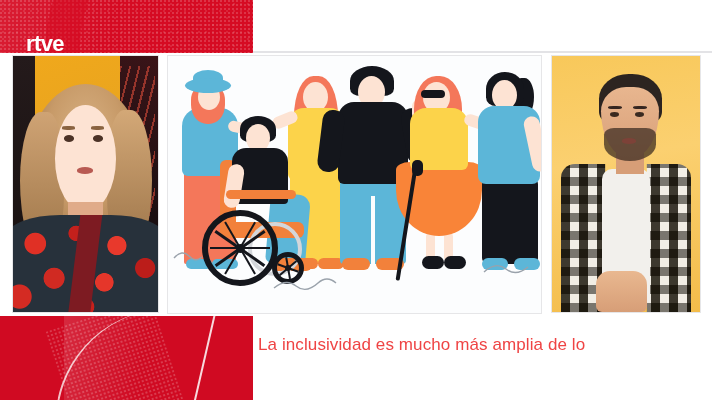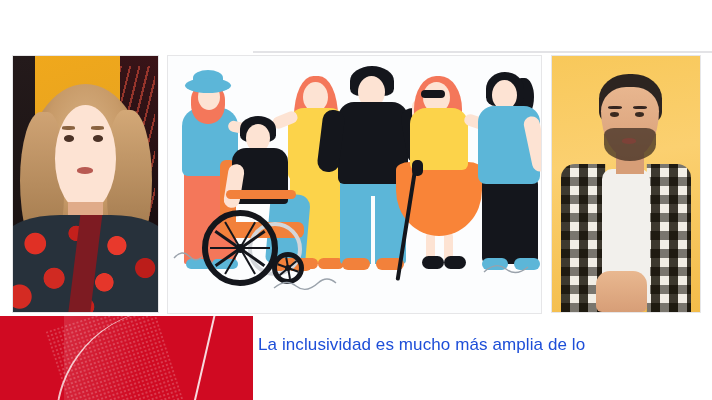--- a/index.html
+++ b/index.html
@@ -262,29 +262,35 @@
     background:rgba(255,255,255,.85);transform:rotate(13deg);
   }
 
   
   .caption-wrap{
     position:absolute;left:253px;top:316px;width:459px;height:84px;
     background:#ffffff;
   }
   .caption-text{
     position:absolute;left:5px;top:16px;width:420px;
-    color:#1d4ed8;font-size:17px;line-height:25px;
+    color:#ef4444;font-size:17px;line-height:25px;
     letter-spacing:.1px;
   }
 </style>
 </head>
 <body>
 
 <div id="stage">
 
+  <div class="brand-block">
+    <div class="brand-sweep"></div>
+    <div class="brand-halftone"></div>
+    <div class="brand-sweep2"></div>
+    <div class="rtve-logo">rtve</div>
+  </div>
   <div class="top-rule"></div>
 
   <div class="panel panel-left">
     <div class="vl-bg"></div>
     <div class="vl-yellow"></div>
     <div class="vl-dark-l"></div>
     <div class="vl-dark-r"></div>
     <div class="vl-streak"></div>
     <div class="vl-hair"></div>
     <div class="vl-hair-l"></div>

